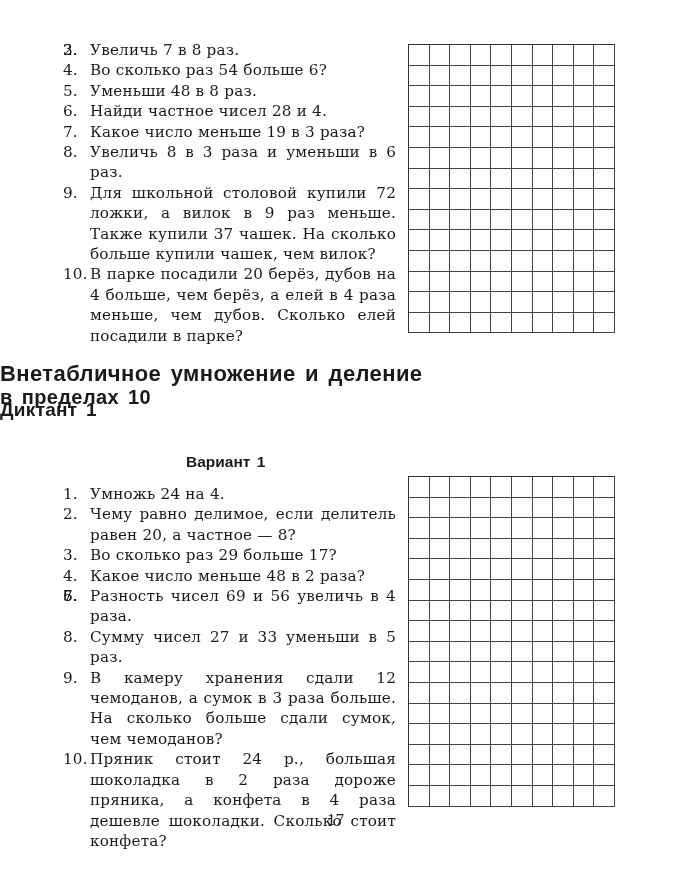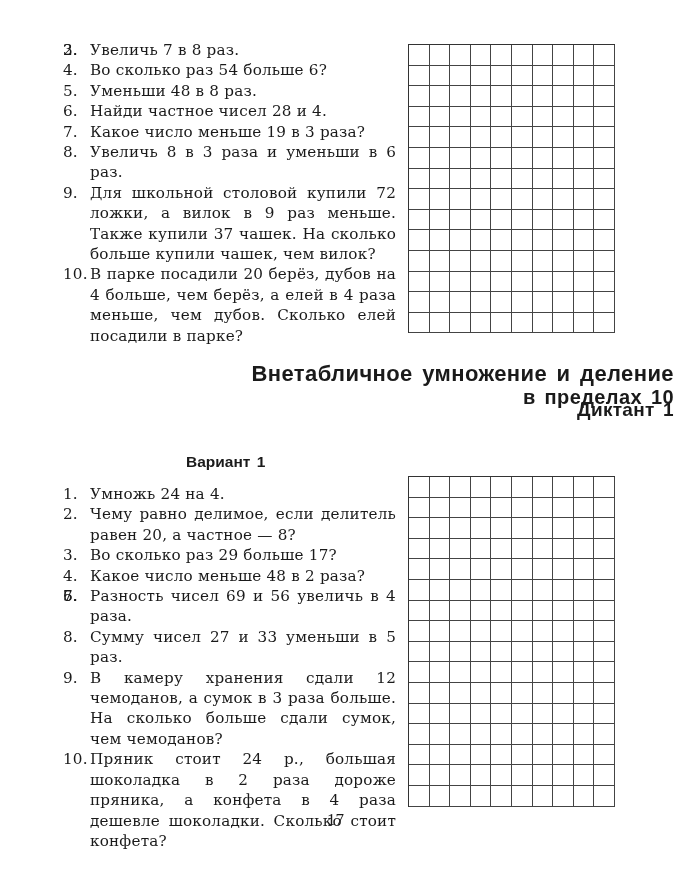--- a/index.html
+++ b/index.html
@@ -42,21 +42,21 @@
   .grid.bottom { top: 476px; grid-template-rows: repeat(16, 20.6px); }
   .grid .cell {
     border-right: 1.4px solid #444;
     border-bottom: 1.4px solid #444;
     box-sizing: border-box;
   }
 
   .heading {
     position: absolute;
     left: 0; width: 674px;
-    text-align: right;
+    text-align: left;
     font-family: "Liberation Sans", "DejaVu Sans", sans-serif;
     font-weight: bold;
     color: #1a1a1a;
   }
   .title1 { top: 361px; font-size: 22px; letter-spacing: 0.4px; word-spacing: 3px; }
   .title2 { top: 386px; font-size: 20px; letter-spacing: 0.4px; word-spacing: 3px; }
   .subtitle { top: 399px; font-size: 19px; letter-spacing: 0.3px; word-spacing: 3px; }
   .variant {
     position: absolute;
     left: 186px; top: 453px;

